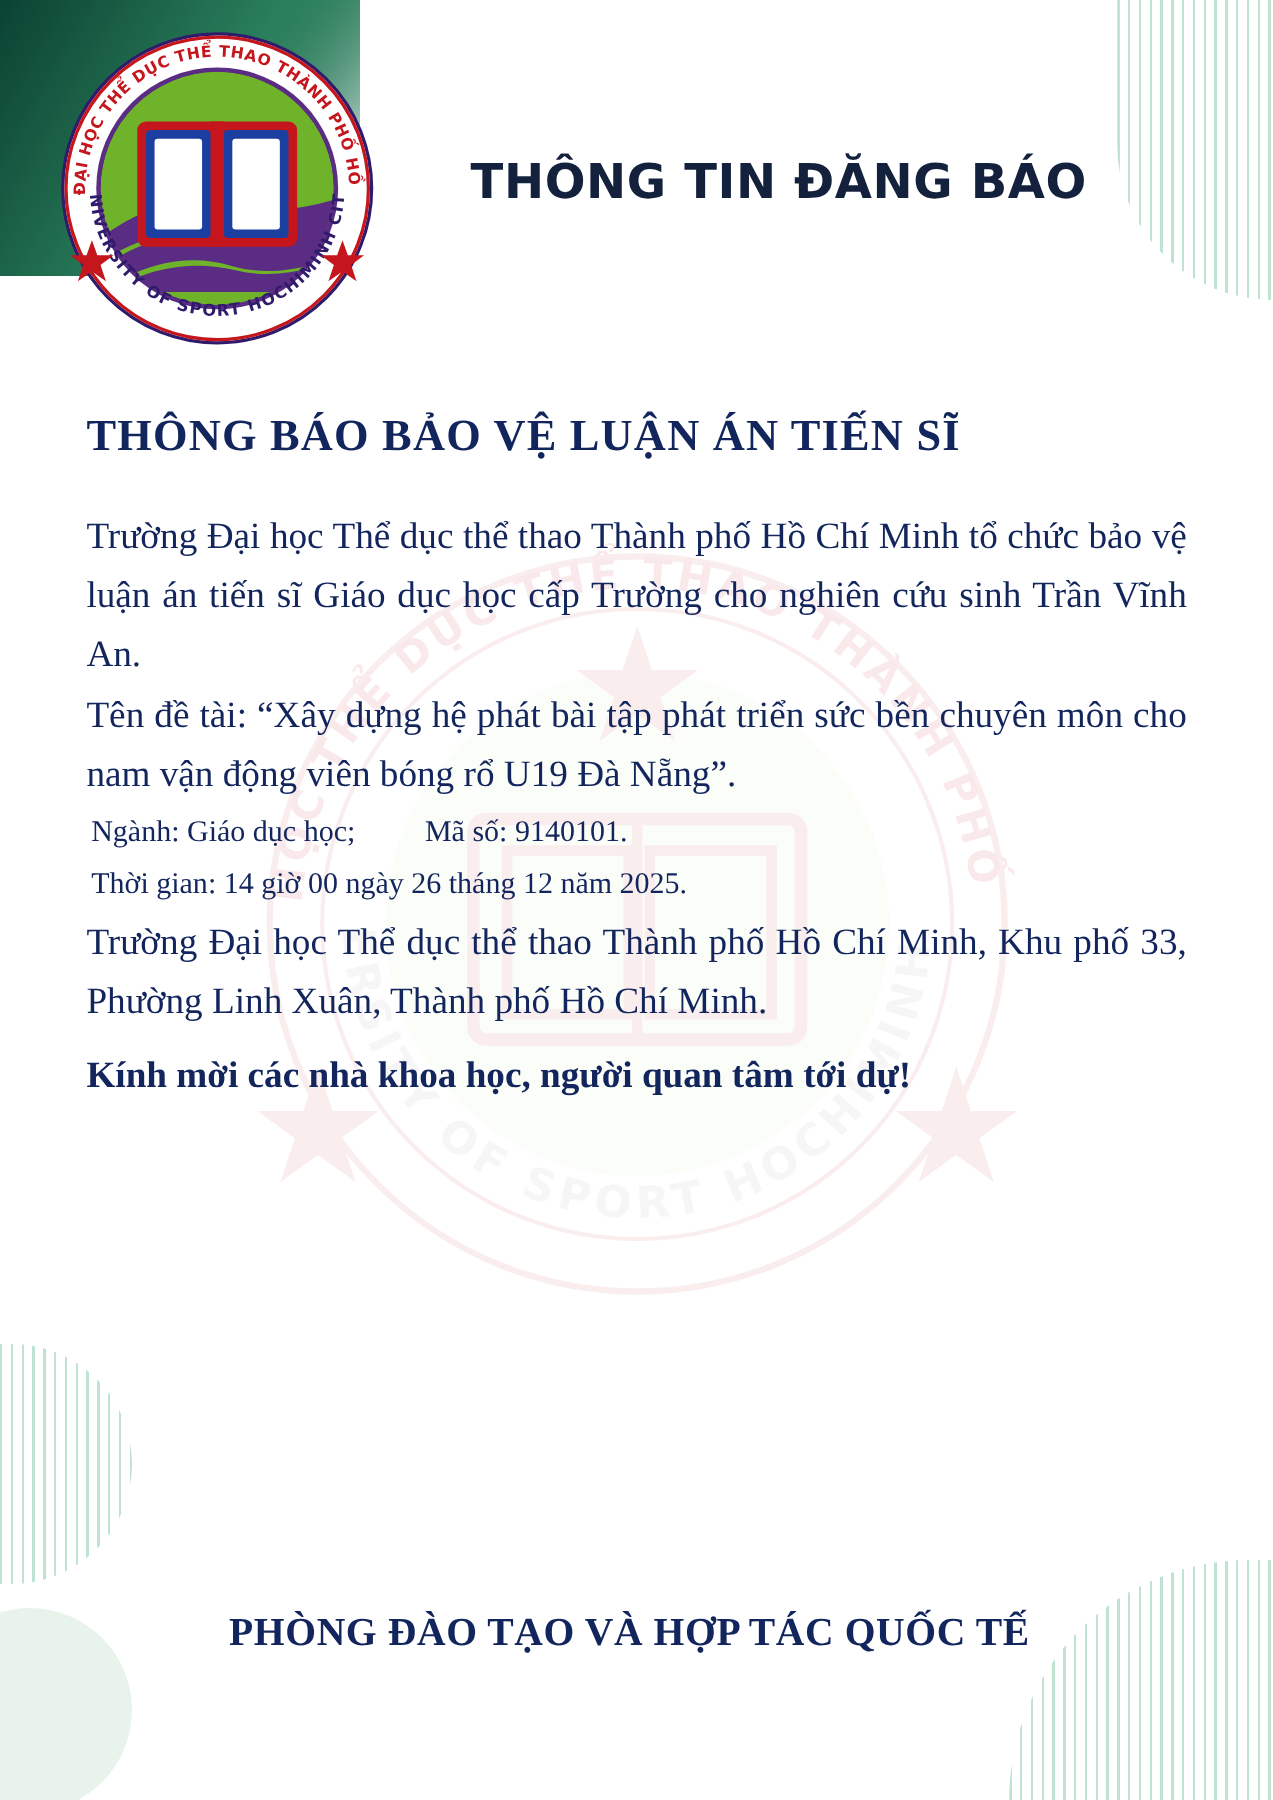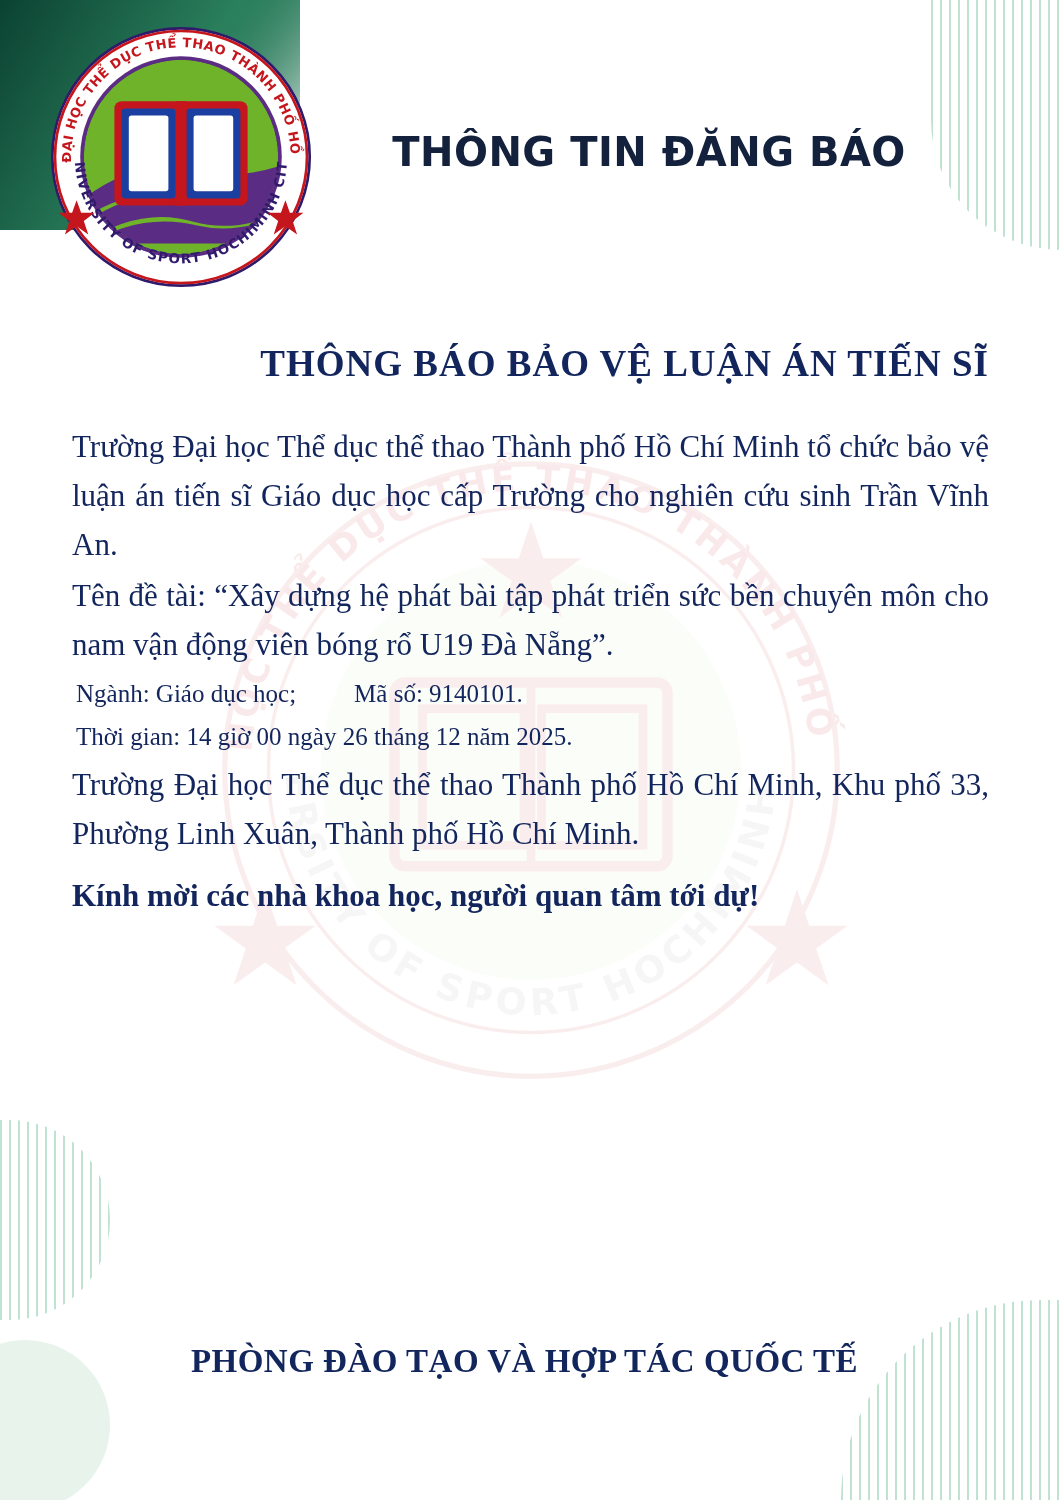--- a/index.html
+++ b/index.html
@@ -116,21 +116,21 @@
     margin-top: -10px;
   }
 
   
   .content {
     position: relative;
     z-index: 2;
     padding: 52px 72px 0 72px;
   }
   .doc-title {
-    text-align: right;
+    text-align: left;
     font-family: "Liberation Serif", serif;
     font-weight: bold;
     font-size: 37px;
     color: #12255c;
     letter-spacing: 1px;
     margin-bottom: 38px;
   }
   .para {
     font-size: 31px;
     line-height: 1.58;

